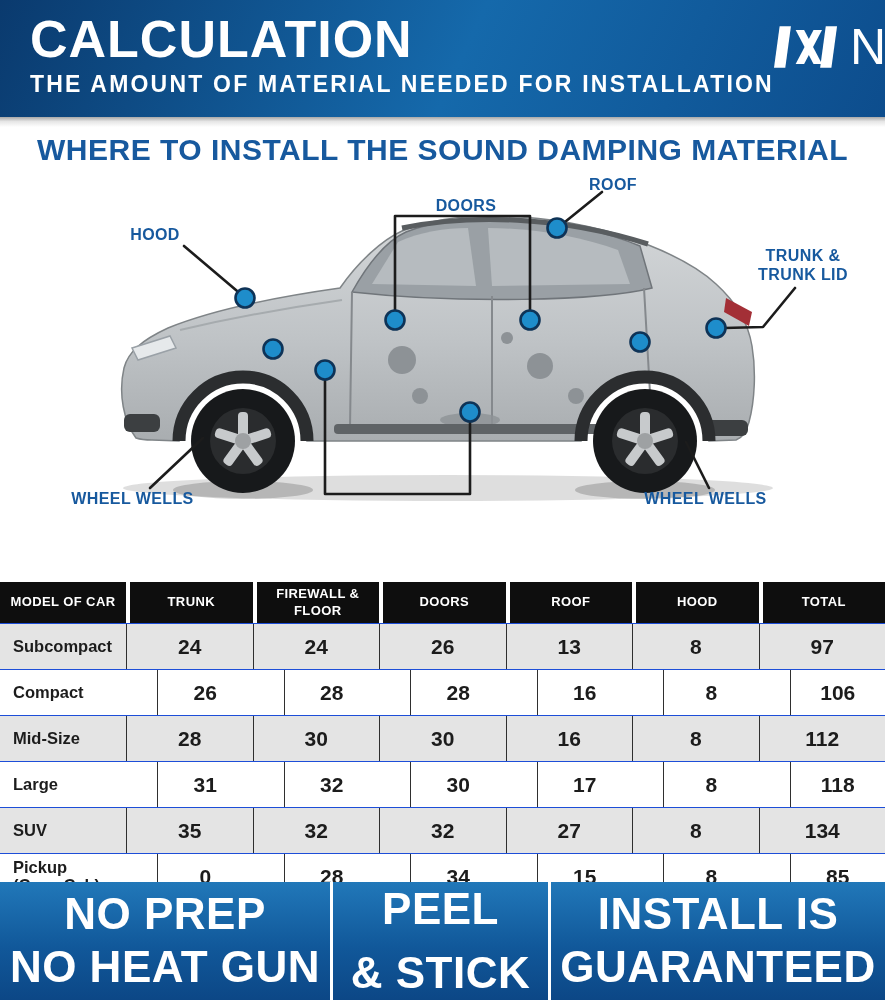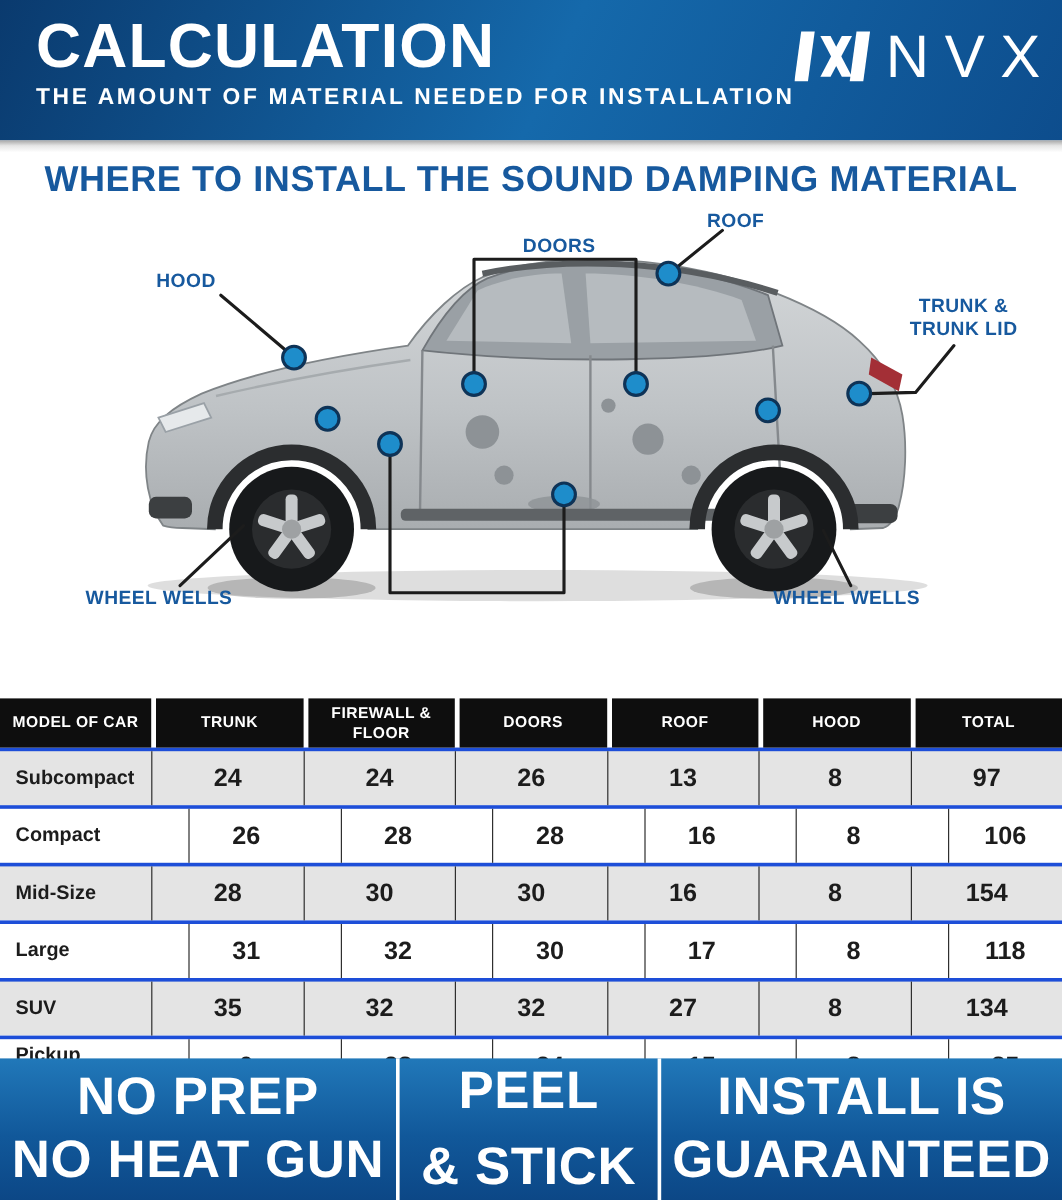--- a/index.html
+++ b/index.html
@@ -3,21 +3,21 @@
 <meta charset="utf-8">
 <style>
   html,body{margin:0;padding:0;background:#ffffff;font-family:"Liberation Sans",sans-serif;}
   .page{position:relative;width:885px;height:1000px;overflow:hidden;background:#fff;}
 
   
   .topbar{position:absolute;top:0;left:0;width:885px;height:117px;box-sizing:border-box;
     background:linear-gradient(115deg,var(--hdr1,#0a3a6e) 0%,var(--hdr2,#1569ab) 52%,var(--hdr3,#0d4d8d) 100%);
     display:flex;justify-content:space-between;align-items:flex-start;padding:13px 30px 0 30px;}
   .page-title{margin:0;font-size:52px;font-weight:800;color:#fff;letter-spacing:1px;line-height:1.02;}
-  .page-subtitle{margin-top:5px;font-size:19px;font-weight:700;color:#fff;letter-spacing:2.2px;white-space:nowrap;}
+  .page-subtitle{margin-top:5px;font-size:23px;font-weight:700;color:#fff;letter-spacing:2.2px;white-space:nowrap;}
   .brand{display:flex;align-items:center;gap:12px;margin-top:9px;}
   .brand-text{color:#fff;font-size:50px;font-weight:400;letter-spacing:13px;line-height:1;}
   .hdr-shadow{position:absolute;top:117px;left:0;width:885px;height:10px;
     background:linear-gradient(180deg,#a8a8a8 0%,#e6e6e6 45%,#ffffff 100%);}
 
   
   .section-title{position:absolute;top:129px;left:0;width:885px;height:41px;margin:0;
     display:flex;align-items:center;justify-content:center;
     font-size:30px;font-weight:800;letter-spacing:.5px;color:var(--accent,#17599e);}
 
@@ -28,21 +28,21 @@
     text-align:center;line-height:1.18;white-space:nowrap;}
   .dot{fill:var(--dot,#1e8dcb);stroke:#0e3357;stroke-width:2.6;}
   .ann{stroke:#1c1c1c;stroke-width:2.6;fill:none;stroke-linejoin:round;stroke-linecap:round;}
 
   
   .table{position:absolute;top:582px;left:0;width:885px;}
   .thead{display:flex;gap:4px;height:41px;background:#fff;}
   .th{flex:1;background:var(--th-bg,#0e0e0e);color:#fff;display:flex;align-items:center;justify-content:center;
     text-align:center;font-size:13px;font-weight:700;letter-spacing:.4px;line-height:1.25;}
   .th.model{flex:0 0 126px;}
-  .trow{display:flex;height:45px;border-top:3px solid #1d4ed8;}
+  .trow{display:flex;height:45px;border-top:1px solid #1d4ed8;}
   .trow.even{background:var(--row-alt,#e4e4e4);} .trow.odd{background:#ffffff;gap:31px;}
   .td{flex:1;display:flex;align-items:center;justify-content:center;
     font-size:21px;font-weight:700;color:#1c1c1c;border-left:1px solid #2f2f2f;}
   .td.model{flex:0 0 126px;border-left:none;justify-content:flex-start;padding-left:13px;box-sizing:border-box;
     font-size:16.5px;line-height:1.05;white-space:pre-line;}
 
   
   .footer{position:absolute;top:882px;left:0;width:885px;height:118px;display:flex;
     background:linear-gradient(180deg,var(--ftr1,#2178b9) 0%,#11589a 55%,var(--ftr2,#0c4786) 100%);}
   .fcol{display:flex;flex-direction:column;align-items:center;justify-content:center;
@@ -210,21 +210,21 @@
           <div class="td">8</div>
           <div class="td">106</div>
         </div>
         <div class="trow even">
           <div class="td model">Mid-Size</div>
           <div class="td">28</div>
           <div class="td">30</div>
           <div class="td">30</div>
           <div class="td">16</div>
           <div class="td">8</div>
-          <div class="td">154</div>
+          <div class="td">112</div>
         </div>
         <div class="trow odd">
           <div class="td model">Large</div>
           <div class="td">31</div>
           <div class="td">32</div>
           <div class="td">30</div>
           <div class="td">17</div>
           <div class="td">8</div>
           <div class="td">118</div>
         </div>

